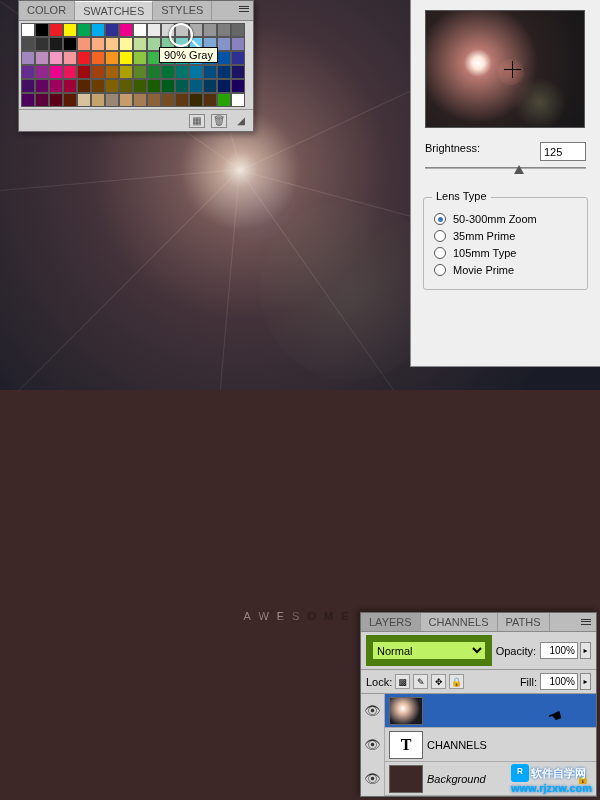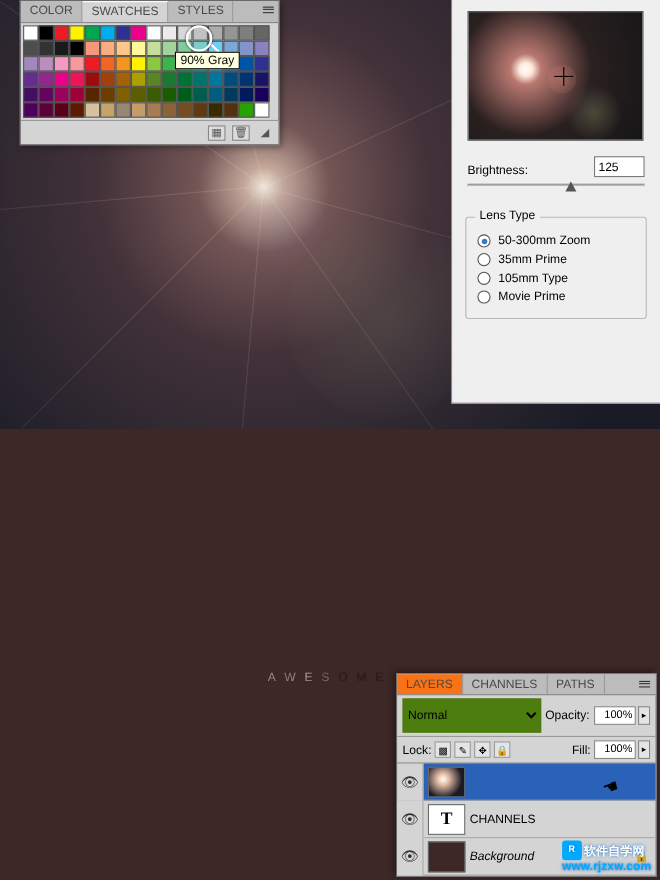--- a/index.html
+++ b/index.html
@@ -27,38 +27,38 @@
 .tooltip{position:absolute;left:140px;top:46px;background:#ffffe1;border:1px solid #000;padding:1px 4px;font-size:11px;color:#000}
 
 .lens{position:absolute;right:0;top:0;width:190px;height:367px;background:#efefef;border-left:1px solid #8a8a8a;border-bottom:1px solid #8a8a8a}
 .lens-preview{margin:10px 14px 14px;width:160px;height:118px;border:1px solid #555;background:radial-gradient(circle at 52px 52px,#fff 0,#ffe8dc 6px,#b87870 14px,#2a2020 60px,#161618 120px);position:relative}
 .lp-f1{position:absolute;left:88px;top:66px;width:52px;height:52px;border-radius:50%;background:radial-gradient(circle,rgba(190,200,140,.25),transparent 70%)}
 .lp-f2{position:absolute;left:72px;top:48px;width:26px;height:26px;border-radius:50%;background:radial-gradient(circle,rgba(255,150,130,.3),transparent)}
 .lp-cross{position:absolute;left:78px;top:50px;width:17px;height:17px}
 .lp-cross::before,.lp-cross::after{content:"";position:absolute;background:#000}
 .lp-cross::before{left:8px;top:0;width:1px;height:17px}
 .lp-cross::after{left:0;top:8px;width:17px;height:1px}
-.lens-row{display:flex;align-items:flex-end;padding:0 14px;margin-top:6px;gap:8px}
+.lens-row{display:flex;align-items:flex-start;padding:0 14px;margin-top:6px;gap:8px}
 .lens-row label{flex:1;color:#000}
 .lens-row input{width:46px;height:19px;border:1px solid #7a7a7a;padding:0 3px;text-align:left;background:#fff}
 .slider{margin:6px 14px 12px;height:18px;position:relative;border-top:1px solid #888}
 .slider .track{position:absolute;left:0;right:0;top:0;height:2px;background:#b0b0b0;border-bottom:1px solid #eee}
 .slider .thumb{position:absolute;top:-3px;left:55%;width:0;height:0;border-left:5px solid transparent;border-right:5px solid transparent;border-bottom:9px solid #555}
 .lens-group{margin:8px 12px;border:1px solid #b8b8b8;border-radius:3px;padding:10px 10px 8px;position:relative}
 .lens-group .gtitle{position:absolute;top:-8px;left:8px;background:#efefef;padding:0 4px;color:#000}
 .radio{display:flex;align-items:center;gap:7px;margin:5px 0;color:#000}
 .radio .r{width:12px;height:12px;border:1px solid #555;border-radius:50%;background:#fff;display:flex;align-items:center;justify-content:center}
 .radio.sel .r::after{content:"";width:5px;height:5px;border-radius:50%;background:#3a76c5}
 
 .layers{position:absolute;right:3px;bottom:3px;width:237px;background:#d4d4d4;border:1px solid #6a6a6a;box-shadow:-2px -2px 6px rgba(0,0,0,.4)}
 .ly-tabs{display:flex;background:#bcbcbc;border-bottom:1px solid #8a8a8a;position:relative}
 .ly-tab{padding:3px 8px;color:#4a4a4a;border-right:1px solid #9a9a9a}
-.ly-tab.active{background:#f97316}
+.ly-tab.active{background:#a3a3a3}
 .ly-opts{display:flex;align-items:center;padding:3px 5px;border-bottom:1px solid #9a9a9a;gap:4px}
-.ly-opts select{flex:1;height:31px;border:1px solid #4d7c0f;background:#4d7c0f;font-size:11px}
+.ly-opts select{flex:1;height:31px;border:7px solid #4d7c0f;background:#bef264;font-size:11px}
 .pct{display:flex;align-items:center;gap:2px}
 .pct input{width:38px;height:17px;border:1px solid #888;font-size:10px;text-align:right;padding-right:2px;background:#fff}
 .pct .arr{width:11px;height:17px;border:1px solid #888;background:#e4e4e4;display:flex;align-items:center;justify-content:center;font-size:8px}
 .ly-lock{display:flex;align-items:center;padding:3px 5px;border-bottom:1px solid #9a9a9a;gap:3px;font-size:10px}
 .ly-lock .ic{width:15px;height:15px;border:1px solid #999;background:#e4e4e4;display:flex;align-items:center;justify-content:center;font-size:9px}
 .layer{display:flex;align-items:center;border-bottom:1px solid #aaa;height:34px}
 .layer.sel{background:#2a62b8;color:#fff}
 .layer.sel .lname{color:#fff;font-weight:bold}
 .eye{width:24px;height:34px;border-right:1px solid #aaa;display:flex;align-items:center;justify-content:center;font-size:13px;background:#d4d4d4;color:#333}
 .thumb-box{width:34px;height:28px;border:1px solid #666;margin:0 4px;background:#fff;display:flex;align-items:center;justify-content:center;overflow:hidden}

